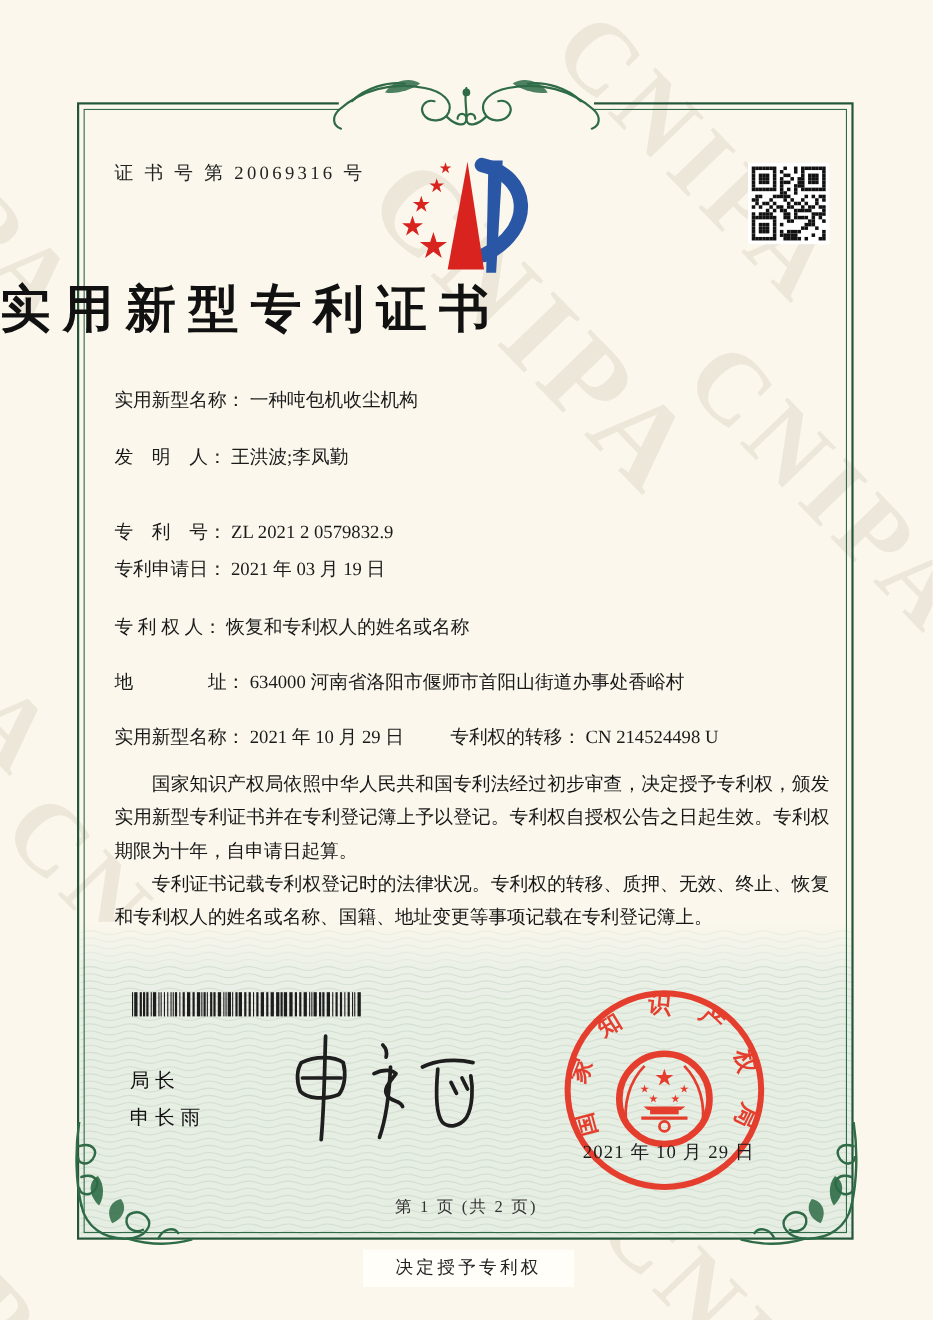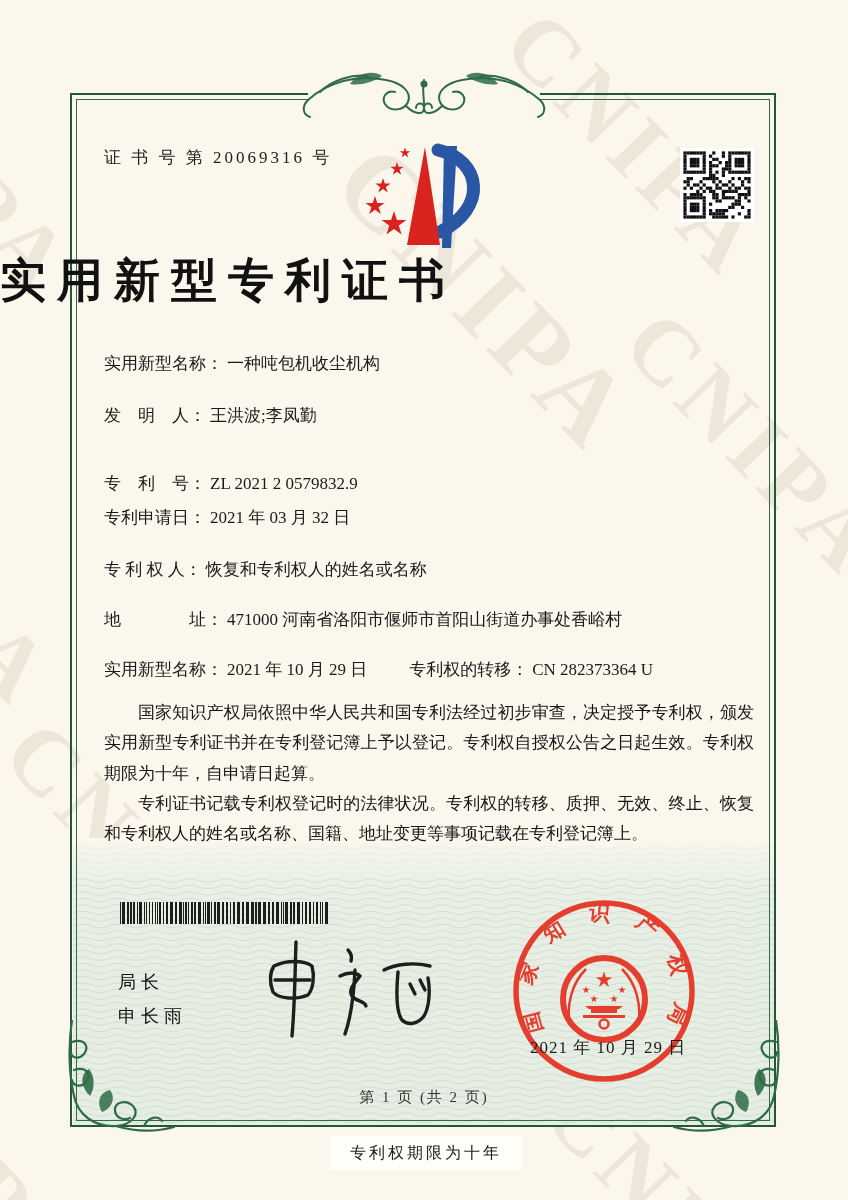--- a/index.html
+++ b/index.html
@@ -411,30 +411,30 @@
     <div class="frow" style="top:352px;">
       <span class="lab">实用新型名称：</span><span class="val">一种吨包机收尘机构</span>
     </div>
     <div class="frow" style="top:404px;">
       <span class="lab">发　明　人：</span><span class="val">王洪波;李凤勤</span>
     </div>
     <div class="frow" style="top:472px;">
       <span class="lab">专　利　号：</span><span class="val">ZL 2021 2 0579832.9</span>
     </div>
     <div class="frow" style="top:506px;">
-      <span class="lab">专利申请日：</span><span class="val">2021 年 03 月 32 日</span>
+      <span class="lab">专利申请日：</span><span class="val">2021 年 03 月 19 日</span>
     </div>
     <div class="frow" style="top:558px;">
       <span class="lab">专 利 权 人：</span><span class="val">恢复和专利权人的姓名或名称</span>
     </div>
     <div class="frow" style="top:608px;">
-      <span class="lab">地　　　　址：</span><span class="val">471000 河南省洛阳市偃师市首阳山街道办事处香峪村</span>
+      <span class="lab">地　　　　址：</span><span class="val">634000 河南省洛阳市偃师市首阳山街道办事处香峪村</span>
     </div>
     <div class="frow" style="top:658px;">
-      <span class="lab">实用新型名称：</span><span class="val">2021 年 10 月 29 日</span><span class="lab pair2">专利权的转移：</span><span class="val">CN 282373364 U</span>
+      <span class="lab">实用新型名称：</span><span class="val">2021 年 10 月 29 日</span><span class="lab pair2">专利权的转移：</span><span class="val">CN 214524498 U</span>
     </div>
 
     <div class="body-text">
       <p>国家知识产权局依照中华人民共和国专利法经过初步审查，决定授予专利权，颁发实用新型专利证书并在专利登记簿上予以登记。专利权自授权公告之日起生效。专利权期限为十年，自申请日起算。</p>
       <p>专利证书记载专利权登记时的法律状况。专利权的转移、质押、无效、终止、恢复和专利权人的姓名或名称、国籍、地址变更等事项记载在专利登记簿上。</p>
     </div>
 
     <div class="barcode" id="barcode">
         <i style="width: 1px; margin-right: 1px;"></i>
         <i style="width: 3px; margin-right: 2px;"></i>
@@ -537,16 +537,16 @@
           <path d="M-21,16 L21,16 L21,19 L-21,19 Z"></path>
           <circle cx="0" cy="25" r="4.5" fill="none" stroke="#e5301f" stroke-width="2.5"></circle>
           <path d="M-34,26 C-38,6 -32,-16 -18,-30" fill="none" stroke="#e5301f" stroke-width="2.5"></path>
           <path d="M34,26 C38,6 32,-16 18,-30" fill="none" stroke="#e5301f" stroke-width="2.5"></path>
         </g>
       </g>
     </svg>
     <div class="seal-date">2021 年 10 月 29 日</div>
 
     <div class="page-num">第 1 页 (共 2 页)</div>
-    <div class="cont-box">专利权期限为十年</div>
+    <div class="cont-box">决定授予专利权</div>
 
   </div>
 </div>
 
 </body></html>

